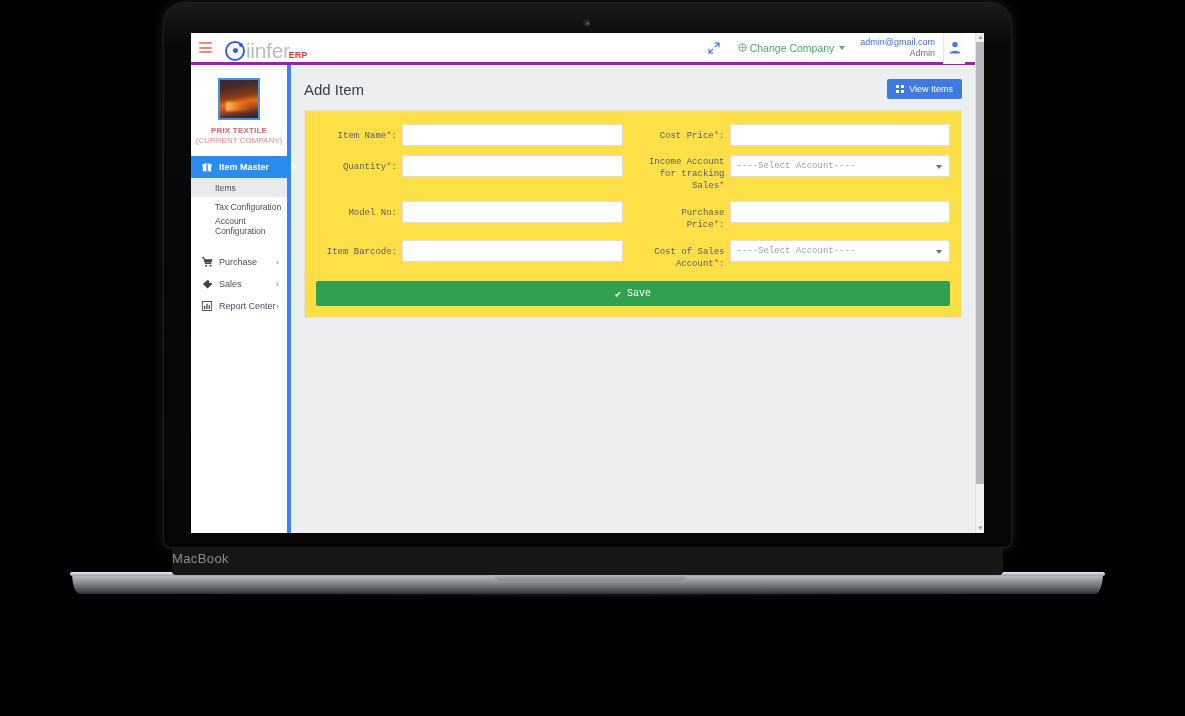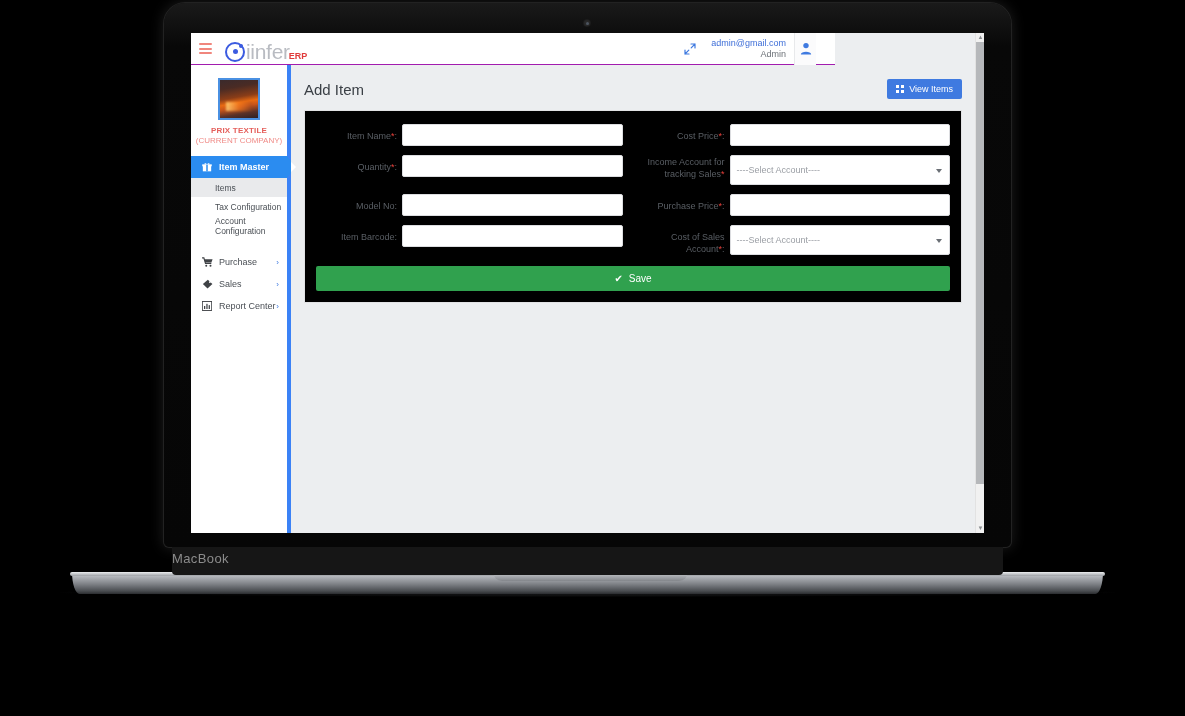--- a/index.html
+++ b/index.html
@@ -93,23 +93,23 @@
     position:absolute; left:60px; top:588px; width:1055px; height:9px;
     background: radial-gradient(ellipse at center, rgba(60,62,66,.95) 0%, rgba(20,20,22,0) 72%);
     z-index:1;
   }
 
   
   #viewport { position: relative; width: 793px; height: 500px; background:#eceef0; }
 
   
   #topbar {
-    position:absolute; left:0; top:0; width:644px; height:32px;
+    position:absolute; left:0; top:0; width:793px; height:32px;
     background:#ffffff;
-    border-bottom:1px solid #a21caf;
+    border-bottom:3px solid #a21caf;
     display:flex; align-items:center;
   }
   #hamburger {
     margin-left:8px; width:13px; height:11px;
     display:flex; flex-direction:column; justify-content:space-between;
     cursor:pointer;
   }
   #hamburger i { display:block; height:2px; background:#f0867d; border-radius:1px; }
 
   #brand { margin-left:13px; display:flex; align-items:flex-end; height:32px; padding-bottom:3px;}
@@ -206,38 +206,39 @@
   }
   #view-items-btn .grid-ico { display:inline-block; width:8px;height:8px;
     background:
       linear-gradient(#fff,#fff) 0 0/3px 3px no-repeat,
       linear-gradient(#fff,#fff) 5px 0/3px 3px no-repeat,
       linear-gradient(#fff,#fff) 0 5px/3px 3px no-repeat,
       linear-gradient(#fff,#fff) 5px 5px/3px 3px no-repeat;
   }
 
   #form-card {
-    margin-top:9px; background:#000000; border:1px solid #e1e2e4;
+    margin-top:9px; background:#fde047; border:1px solid #e1e2e4;
     padding:13px 11px 11px 11px;
+    font-family:Liberation Mono, monospace;
   }
   .form-grid { display:grid; grid-template-columns: 1fr 1fr; column-gap:21px; row-gap:9px; }
   .field { display:flex; align-items:flex-start; }
   .field-label {
     width:86px; flex:0 0 86px; text-align:right; padding-right:5px;
     font-size:9px; color:#5a5f65; line-height:12px; padding-top:6px;
   }
   .field.tall .field-label { padding-top:1px; }
   .req { color:#e8403a; }
   .field-control { flex:1; }
   .txt-input {
     width:100%; height:22px; border:1px solid #dcdde0; background:#fff;
     border-radius:2px;
   }
   .sel-input {
-    width:100%; height:30px; border:1px solid #dcdde0; background:#fff;
+    width:100%; height:22px; border:1px solid #dcdde0; background:#fff;
     border-radius:2px; display:flex; align-items:center;
     padding:0 6px; font-size:9px; color:#9a9ea4; position:relative;
   }
   .sel-caret {
     position:absolute; right:7px; top:50%; margin-top:-1.5px;
     width:0;height:0;border-left:3px solid transparent;border-right:3px solid transparent;
     border-top:4px solid #6b7076;
   }
   #save-btn {
     margin-top:11px; height:25px; background:#30a14e; border-radius:2px;
@@ -294,20 +295,30 @@
 
         <div id="topbar-right">
 
           <div class="tb-item">
             <svg id="expand-icon" width="12" height="12" viewBox="0 0 12 12">
               <path d="M11 1 L7 1 M11 1 L11 5 M11 1 L7.2 4.8" stroke="#3f7ae0" stroke-width="1.2" fill="none" stroke-linecap="round"></path>
               <path d="M1 11 L5 11 M1 11 L1 7 M1 11 L4.8 7.2" stroke="#3f7ae0" stroke-width="1.2" fill="none" stroke-linecap="round"></path>
             </svg>
           </div>
 
+          <div class="tb-item">
+            <span id="change-company">
+              <svg width="9" height="9" viewBox="0 0 12 12">
+                <circle cx="6" cy="6" r="5" fill="none" stroke="#4fae5f" stroke-width="1.1"></circle>
+                <path d="M6 1 v10 M1 6 h10" stroke="#4fae5f" stroke-width=".8" fill="none"></path>
+              </svg>
+              <span>Change Company</span>
+              <span class="caret-down"></span>
+            </span>
+          </div>
 
           <div id="account-block">
             <span id="account-email">admin@gmail.com</span>
             <span id="account-role">Admin</span>
           </div>
 
           <div id="user-avatar-btn">
             <svg width="12" height="13" viewBox="0 0 12 13">
               <circle cx="6" cy="3.6" r="2.7" fill="#3f7ae0"></circle>
               <path d="M0.8 12.5 C0.8 8.8 11.2 8.8 11.2 12.5 Z" fill="#3f7ae0"></path>

